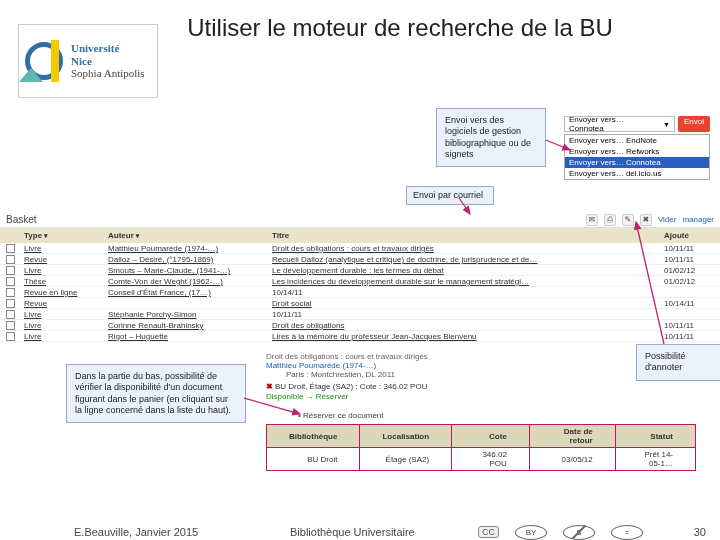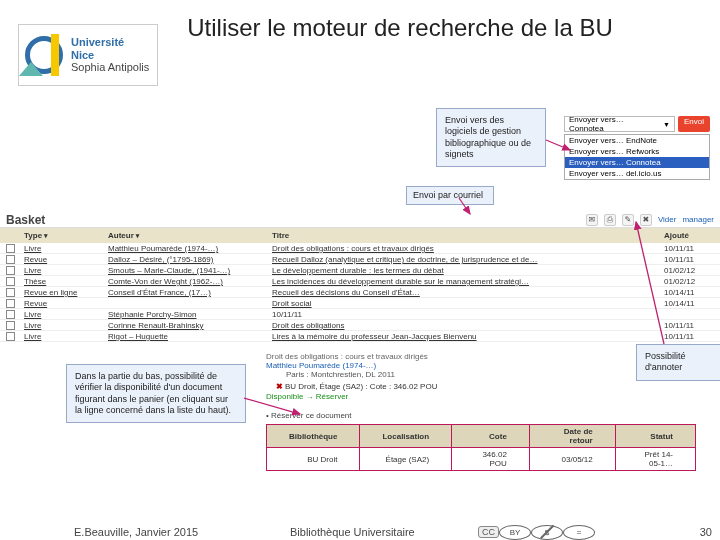--- a/index.html
+++ b/index.html
@@ -1,19 +1,19 @@
 <!DOCTYPE html>
 <html><head>
 <meta charset="utf-8">
 <style>
   * { box-sizing: border-box; margin: 0; padding: 0; }
   html, body { width: 720px; height: 540px; font-family: Arial, sans-serif; background: #fff; overflow: hidden; position: relative; }
 
   
-  .logo { position: absolute; left: 18px; top: 24px; width: 140px; height: 62px; border: 1px solid #ccc; display: flex; align-items: center; padding: 4px; }
+  .logo { position: absolute; left: 18px; top: 24px; width: 140px; height: 74px; border: 1px solid #ccc; display: flex; align-items: center; padding: 4px; font-family: Liberation Serif, serif; }
   .logo-mark { width: 42px; height: 42px; position: relative; margin-right: 6px; }
   .logo-mark .ring { position:absolute; width: 38px; height: 38px; border: 5px solid #2f6ea8; border-radius: 50%; top:2px; left:2px; }
   .logo-mark .bar  { position:absolute; width: 8px; height: 42px; background:#f7c800; left:28px; top:0; }
   .logo-mark .tri  { position:absolute; width:0;height:0;border-left:12px solid transparent;border-right:12px solid transparent;border-bottom:14px solid #5fb7b0;left:-4px;top:28px; }
   .logo-txt { font-size: 11px; color:#2f6ea8; line-height:1.15; font-weight:600; }
   .logo-txt .l2 { color:#444; font-weight:400; }
 
   
   .title { position:absolute; left:180px; top:14px; width:440px; text-align:center; font-size:24px; color:#222; line-height:1.15; }
 
@@ -33,50 +33,50 @@
   .env-menu { background:#fff; border:1px solid #aaa; font-size:8px; }
   .env-menu div { padding:1px 4px; white-space:nowrap; }
   .env-menu .sel { background:#2a5fbf; color:#fff; }
 
   
   svg.arrows { position:absolute; left:0; top:0; width:720px; height:540px; pointer-events:none; }
 
   
   .basket { position:absolute; left:0; top:212px; width:720px; height:110px; font-size:8px; color:#333; background:#fff; }
   .basket-top { display:flex; align-items:center; height:16px; padding:0 6px; border-bottom:1px solid #ddd; }
-  .basket-top .lbl { font-weight:bold; font-size:12px; color:#444; }
+  .basket-top .lbl { font-weight:normal; font-size:10px; color:#444; }
   .basket-top .right { margin-left:auto; display:flex; align-items:center; gap:6px; }
   .basket-top .ic { width:12px;height:12px;display:inline-flex;align-items:center;justify-content:center;border:1px solid #ccc;border-radius:2px;font-size:8px;color:#555;background:#f4f4f4; }
   .basket-top .link { color:#1a5fb4; }
   .bhead, .brow { display:grid; grid-template-columns: 14px 80px 160px 1fr 50px; gap:4px; align-items:center; padding:1px 6px; }
   .bhead { background:#e9e3c9; font-weight:bold; height:15px; }
   .brow  { height:11px; border-bottom:1px solid #eee; }
   .brow .cb { width:9px;height:9px;border:1px solid #888;background:#fff; }
   .bhead .sort::after { content:" ▾"; font-size:7px; }
   .ellips { white-space:nowrap; overflow:hidden; text-overflow:ellipsis;text-decoration:underline; }
 
   
   .detail { position:absolute; left:266px; top:352px; width:430px; font-size:8px; color:#333; }
   .detail .dtitle { color:#666; }
   .detail .dwho   { color:#1a5fb4; }
   .detail .dplace { color:#555;padding-left:20px; }
-  .detail .dloc   { margin-top:3px;margin-left:10px; }
+  .detail .dloc   { margin-top:3px; }
   .detail .dloc .mark { color:#b00; font-weight:bold; }
   .detail .davail { color:#1a8f1a; margin-top:1px; }
-  .detail .reserve { margin-top:10px; color:#444; }
+  .detail .reserve { margin-top:10px; color:#444;margin-left:32px; }
   .detail table { width:100%; border-collapse:collapse; margin-top:4px; }
   .detail th, .detail td { border:1px solid #be185d; padding:2px 22px; font-size:8px; text-align:right; }
   .detail th { background:#ddd6ba; }
 
   
   .footer { position:absolute; left:0; bottom:8px; width:720px; display:flex; align-items:center; font-size:11px; color:#444; }
   .f-left  { position:absolute; left:74px; }
   .f-mid   { position:absolute; left:290px; }
-  .f-cc    { position:absolute; left:478px; display:flex; align-items:center; gap:0; }
-  .f-page  { position:absolute; right:8px; }
+  .f-cc    { position:absolute; left:478px; display:flex; align-items:center; gap:16px; }
+  .f-page  { position:absolute; right:14px; }
   .cc-badge { border:1px solid #888; border-radius:3px; padding:0 3px; font-size:9px; color:#555; background:#eee; }
   .cc-circ  { width:32px;height:15px;border:1px solid #666;border-radius:50%;display:inline-flex;align-items:center;justify-content:center;font-size:8px;color:#444;position:relative; }
   .cc-circ.slash::after{content:"";position:absolute;width:18px;height:1.5px;background:#666;transform:rotate(-45deg);} 
 </style>
 </head>
 <body>
 
 <div class="logo">
   <div class="logo-mark">
     <span class="ring"></span>
@@ -158,21 +158,20 @@
         <span class="cb"></span>
         <span class="ellips">Thèse</span>
         <span class="ellips">Comte-Von der Weght (1962-…)</span>
         <span class="ellips">Les incidences du développement durable sur le management stratégi…</span>
         <span>01/02/12</span>
       </div>
       <div class="brow">
         <span class="cb"></span>
         <span class="ellips">Revue en ligne</span>
         <span class="ellips">Conseil d'État France, (17…)</span>
-        <span class="ellips">Recueil des décisions du Conseil d'État…</span>
         <span>10/14/11</span>
       </div>
       <div class="brow">
         <span class="cb"></span>
         <span class="ellips">Revue</span>
         <span class="ellips"></span>
         <span class="ellips">Droit social</span>
         <span>10/14/11</span>
       </div>
       <div class="brow">

